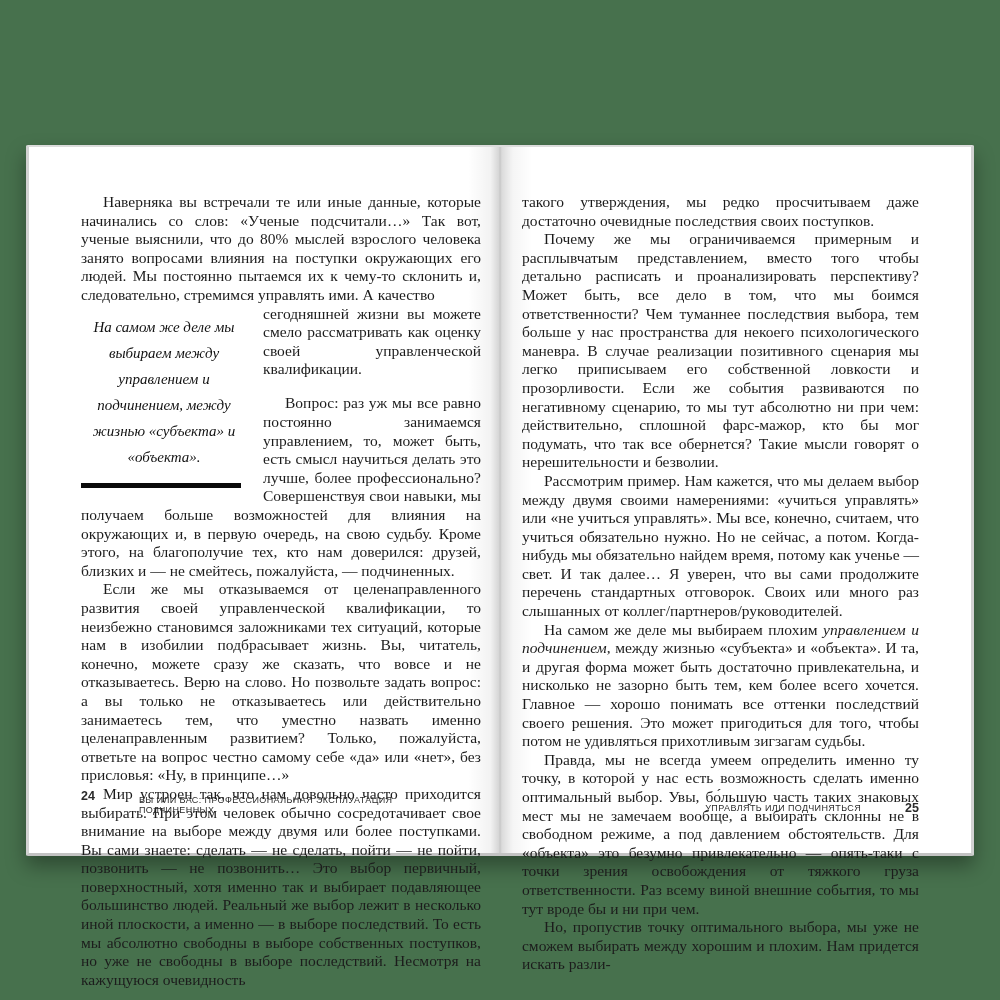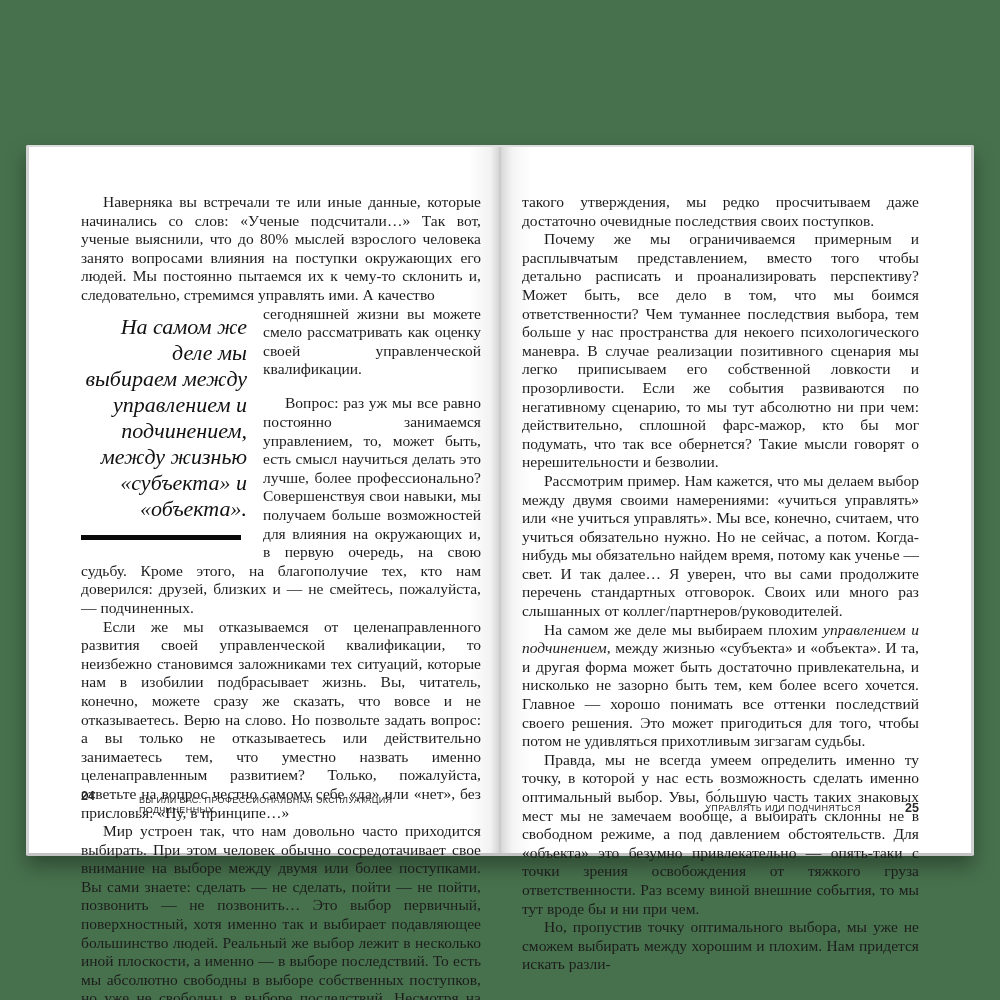--- a/index.html
+++ b/index.html
@@ -70,24 +70,24 @@
   .para.indent { text-indent: 22px; }
 
   .pullquote {
     float: left;
     width: 166px;
     margin: 9px 16px 6px 0;
     text-indent: 0;
   }
   .pq-text {
     font-style: italic;
-    font-size: 22px;
+    font-size: 15px;
     line-height: 26px;
     color: #111111;
-    text-align: right;
+    text-align: center;
   }
   .pq-bar {
     width: 160px;
     height: 5px;
     background: #0a0a0a;
     margin-top: 13px;
   }
 
   .footer {
     position: absolute;

